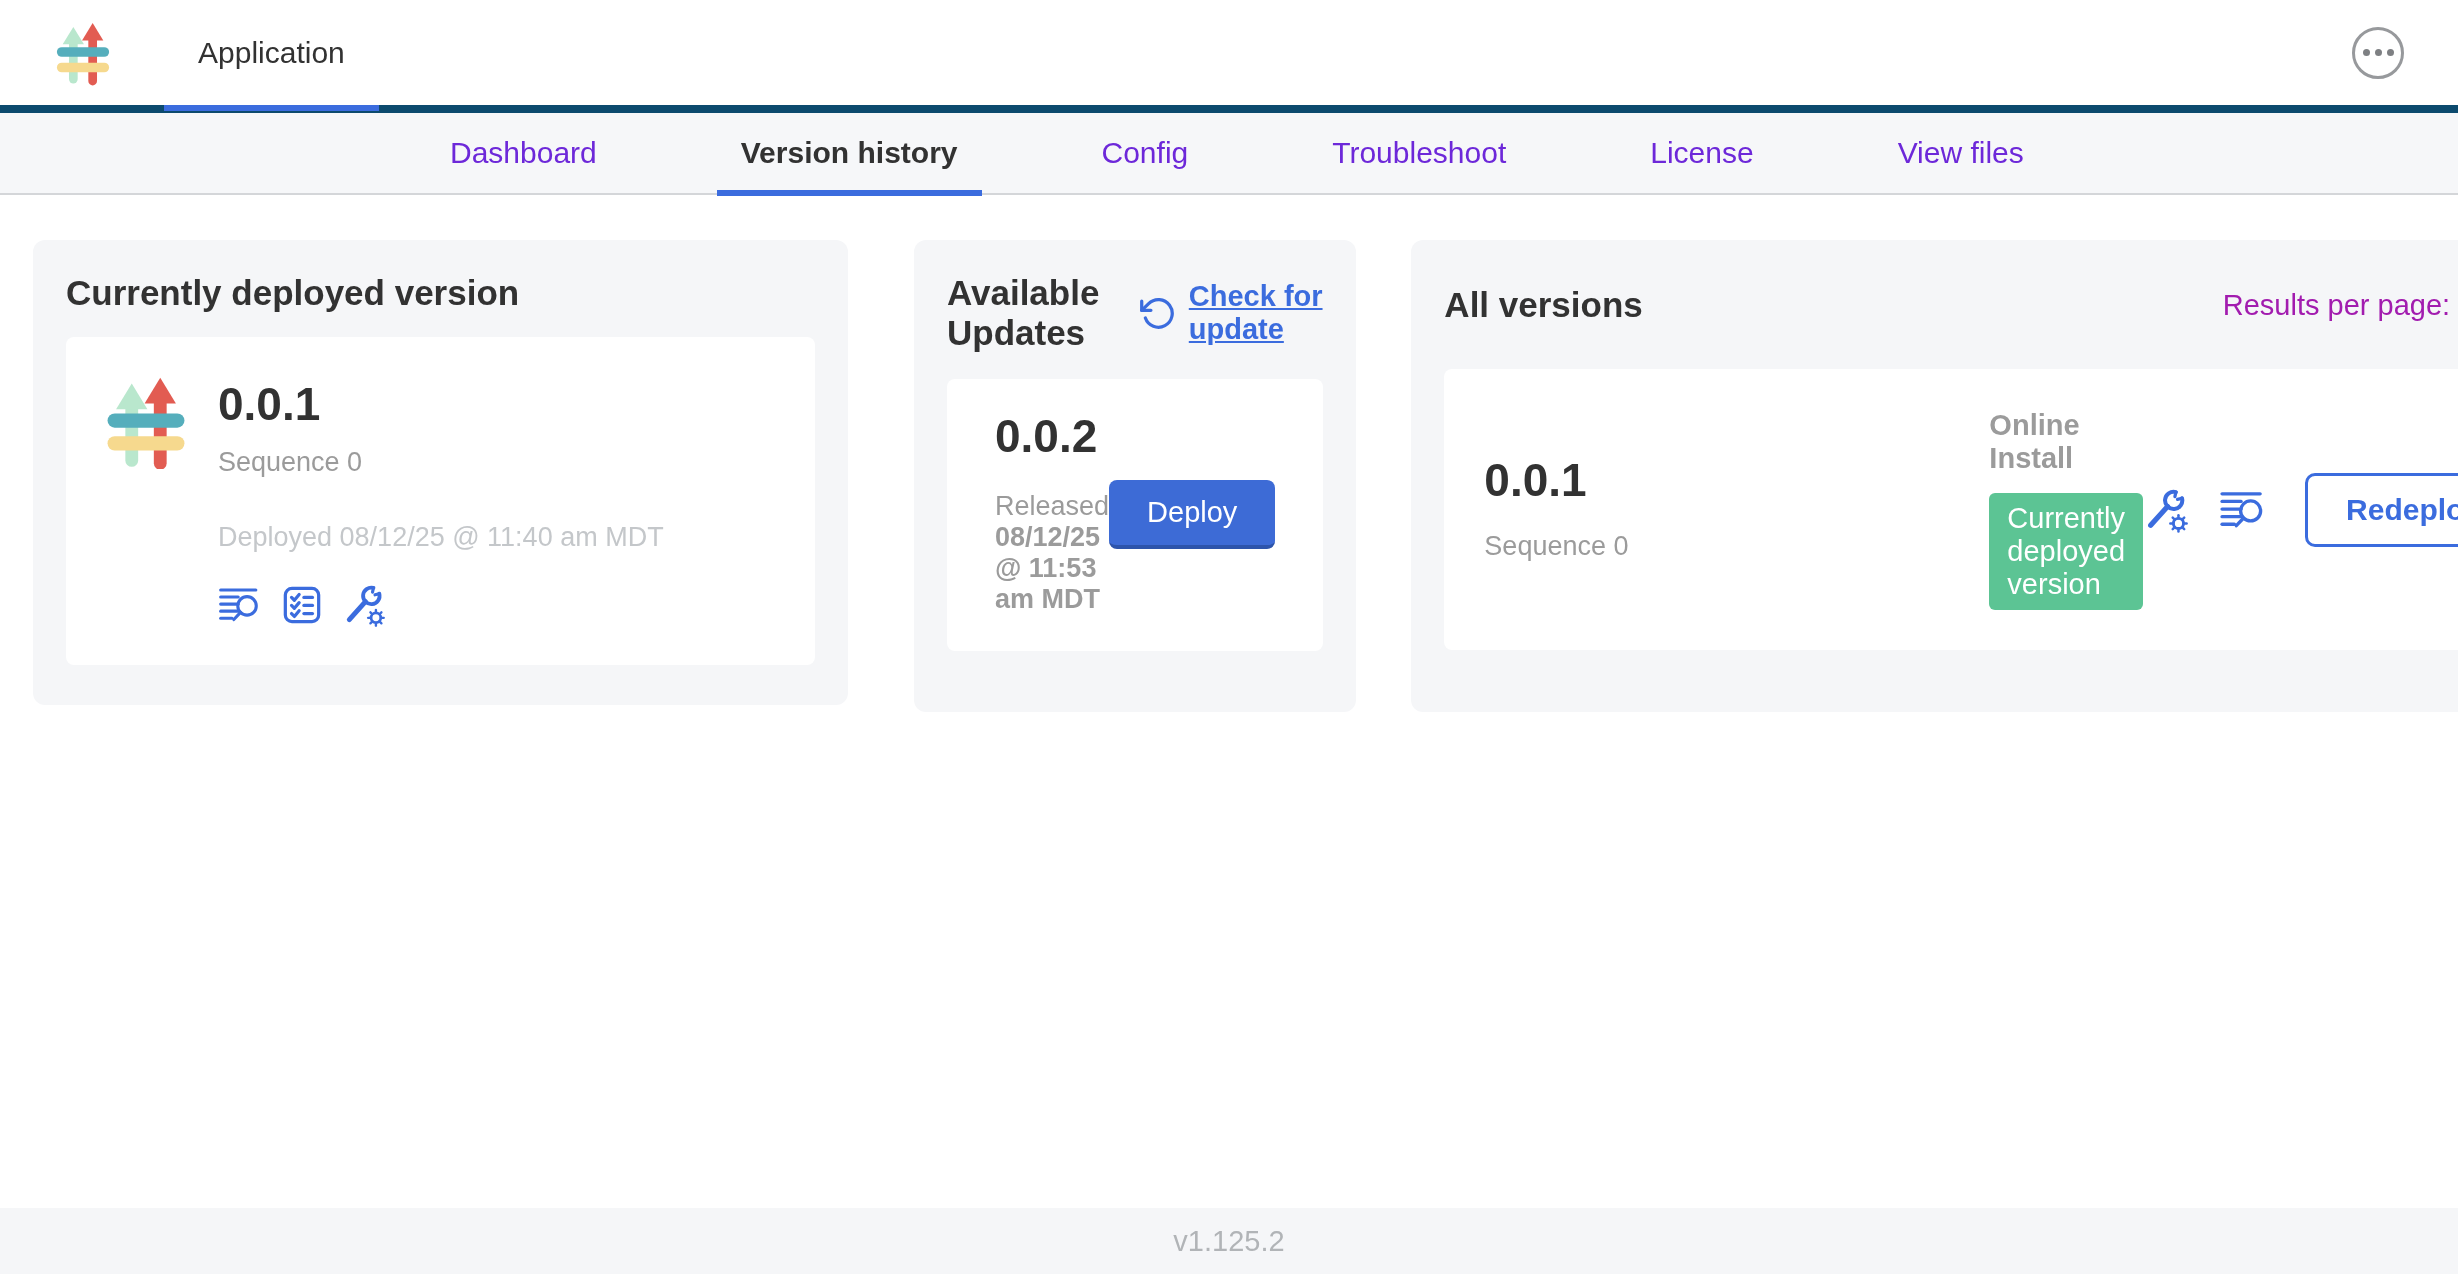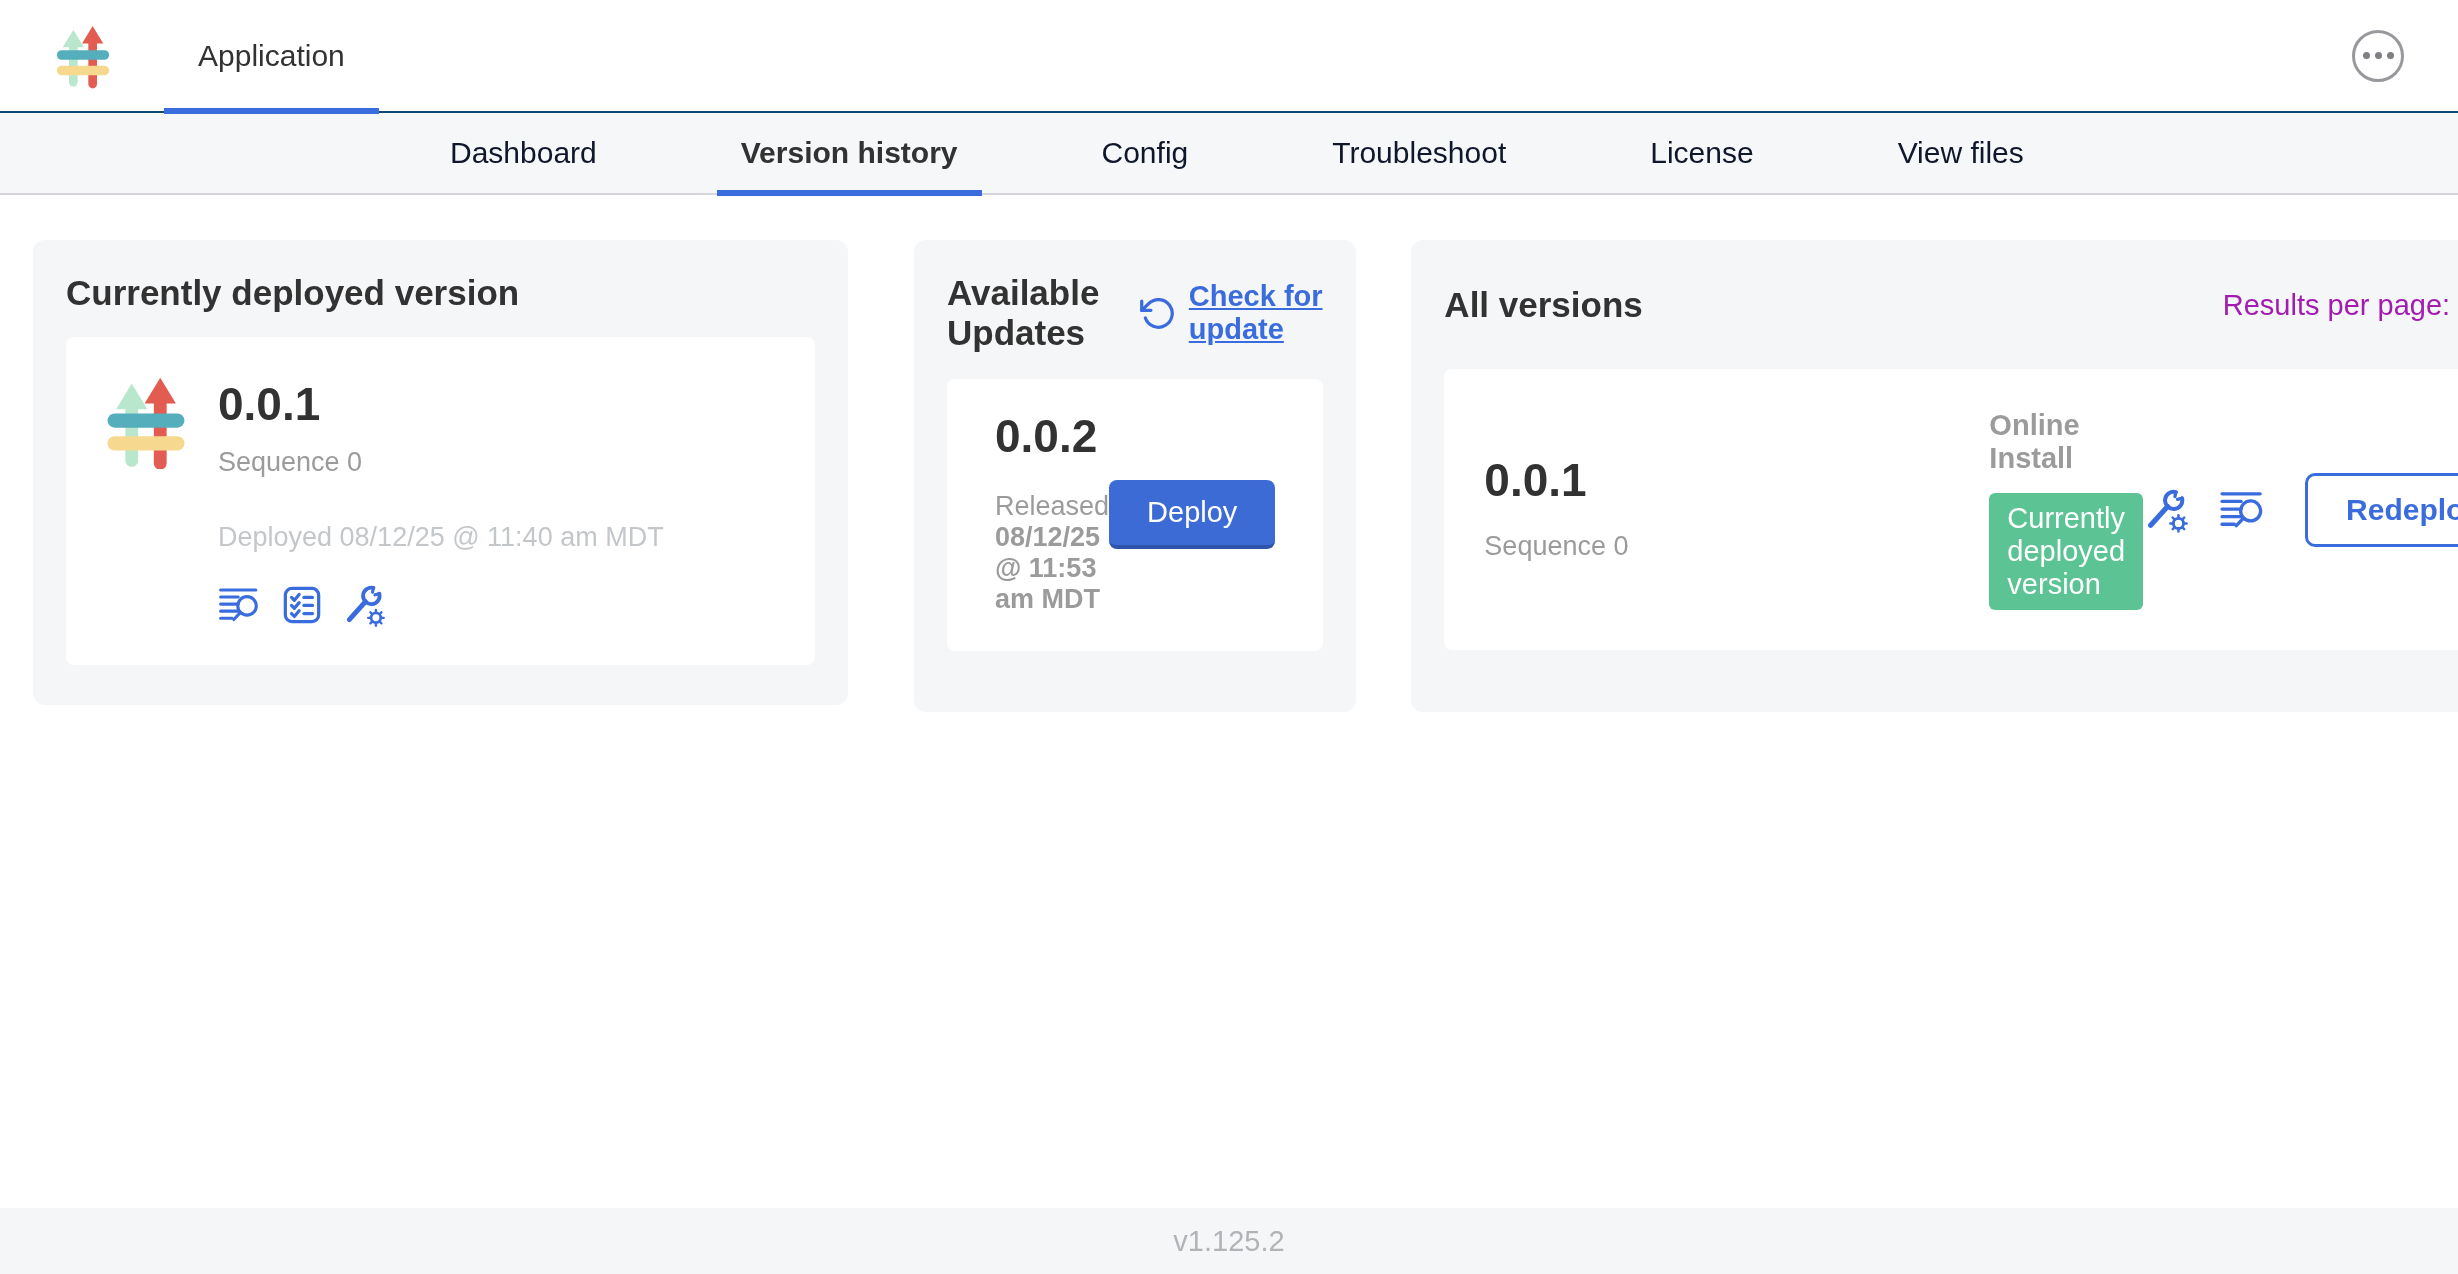--- a/index.html
+++ b/index.html
@@ -9,21 +9,21 @@
     background: #ffffff;
     color: #323232;
     display: flex;
     flex-direction: column;
   }
 
   
   .header {
     height: 113px;
     background: #ffffff;
-    border-bottom: 2px solid #0c4a6e;
+    border-bottom: 8px solid #0c4a6e;
     display: flex;
     align-items: center;
     padding: 0 54px;
     flex: 0 0 auto;
   }
   .header .logo { width: 58px; height: 74px; margin-right: 52px; flex: 0 0 auto; }
   .header-tabs { display: flex; height: 113px; }
   .header-tab {
     position: relative;
     display: flex;
@@ -67,21 +67,21 @@
     gap: 96px;
     flex: 0 0 auto;
   }
   .subnav-item {
     position: relative;
     height: 82px;
     display: flex;
     align-items: center;
     padding: 0 24px;
     font-size: 30px;
-    color: #0f172a;
+    color: #6d28d9;
     cursor: pointer;
     white-space: nowrap;
   }
   .subnav-item.active { color: #323232; font-weight: 600; }
   .subnav-item.active::after {
     content: "";
     position: absolute;
     left: 0; right: 0; bottom: -2px;
     height: 6px;
     background: #3b6cde;

